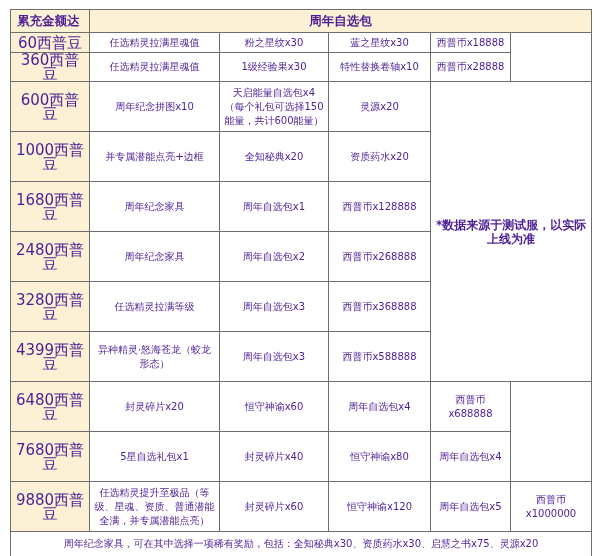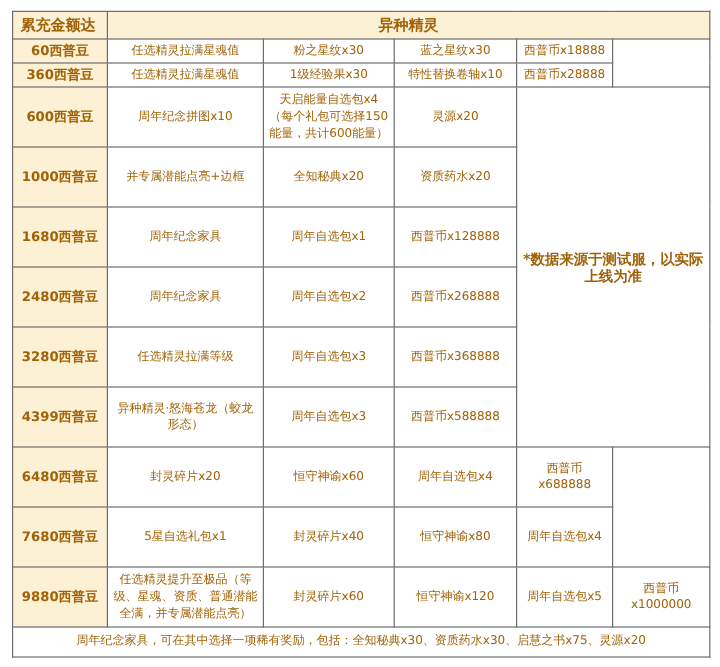--- a/index.html
+++ b/index.html
@@ -5,46 +5,46 @@
     html, body { margin: 0; padding: 0; background: #ffffff; }
     body { width: 600px; height: 556px; position: relative; overflow: hidden;
            font-family: "DejaVu Sans", sans-serif; color: #333; }
     table.rewards {
       position: absolute; left: 10px; top: 9px;
       width: 581px; border-collapse: collapse; table-layout: fixed;
       font-size: 10px;
     }
     table.rewards td {
       border: 1px solid #6e6e6e; text-align: center; vertical-align: middle;
-      padding: 0 3px; line-height: 14px; color: #a16207;
+      padding: 0 3px; line-height: 14px; color: #4c1d95;
     }
     td.hdr { background: #fcf1d4; font-weight: bold; font-size: 12.5px; color: #222; height: 22px; }
     td.hdr.left { text-align: left; padding-left: 6px; }
-    td.tier { background: #fcf1d4; font-weight: bold; color: #222; font-size: 11px; }
+    td.tier { background: #fcf1d4; font-weight: normal; color: #222; font-size: 15px; }
     td.note { color: #2b4d9b; font-weight: bold; font-size: 12px; line-height: 17px; padding: 0 8px; margin-top: 48px; }
     td.footer { font-size: 10px; height: 24px; }
     tr.r-short td { height: 19px; }
     tr.r-tall td { height: 49px; }
   </style>
 </head>
 <body>
 
 <table class="rewards">
   <colgroup>
     <col style="width:79px">
       <col style="width:130px">
       <col style="width:109px">
     <col style="width:102px">
       <col style="width:80px">
       <col style="width:81px">
   </colgroup>
   <tbody>
       <tr>
     <td class="hdr left">累充金额达</td>
-    <td class="hdr" colspan="5">异种精灵</td>
+    <td class="hdr" colspan="5">周年自选包</td>
   </tr>
 
   <tr class="r-short">
     <td class="tier">60西普豆</td>
     <td>任选精灵拉满星魂值</td>
     <td>粉之星纹x30</td>
     <td>蓝之星纹x30</td>
     <td>西普币x18888</td>
     <td rowspan="2"></td>
   </tr>

